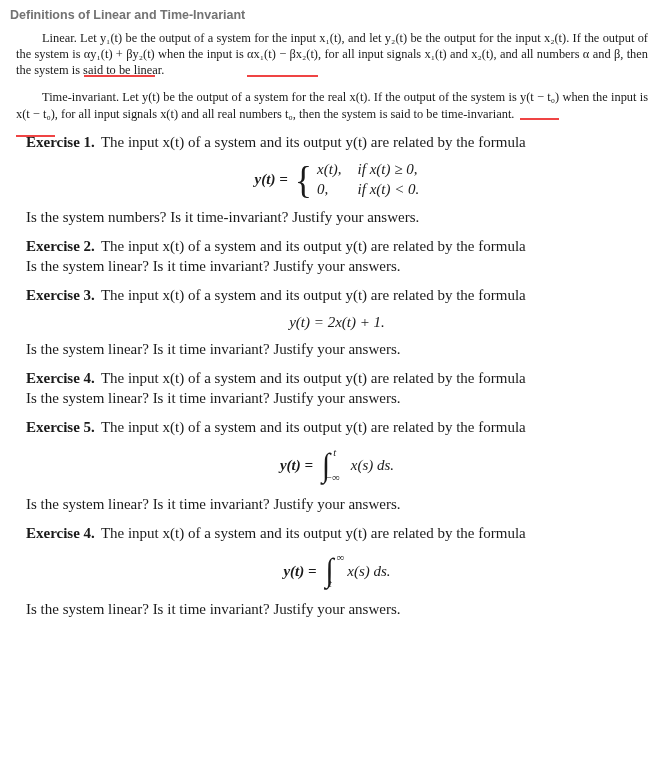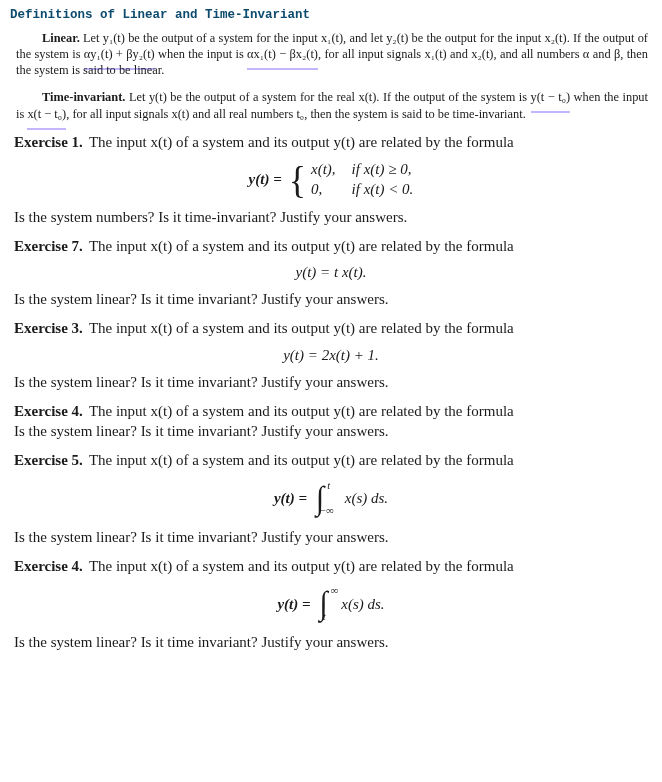--- a/index.html
+++ b/index.html
@@ -4,38 +4,38 @@
 <style>
   html, body { margin:0; padding:0; background:#ffffff; }
   body {
     width:662px; height:782px; overflow:hidden;
     font-family:"Liberation Serif","DejaVu Serif",serif;
     color:#1a1a1a;
   }
   .page { padding:6px 10px 4px 10px; }
 
   .doc-title {
-    font-family:Liberation Mono, monospace;
-    font-size:12.5px; font-weight:700; color:#0c4a6e;
+    font-family:Liberation Sans, sans-serif;
+    font-size:12.5px; font-weight:700; color:#737373;
     margin:2px 0 8px 0;
   }
 
   .def {
     font-size:12.4px; line-height:1.3;
     margin:0 4px 11px 6px;
     text-indent:26px;
     text-align:justify;
   }
-  .def .lead { font-weight:700; }
+  .def .lead { font-weight:400; }
   .red-u {
-    border-bottom:2px solid #c4b5fd;
-    padding-bottom:7px;
+    border-bottom:2px solid #ef4444;
+    padding-bottom:14px;
   }
 
-  .exercise { margin:0 0 7px 0; }
+  .exercise { margin:0 0 7px 12px; }
   .ex-head {
     font-size:15px; line-height:1.25; margin:10px 2px 2px 4px;
   }
   .ex-label { font-weight:700; margin-right:6px; }
   .ex-question {
     font-size:15px; line-height:1.25; margin:2px 2px 0 4px;
   }
 
   .formula {
     display:flex; justify-content:center; align-items:center;
@@ -94,25 +94,22 @@
         <span>if x(t) ≥ 0,</span>
         <span>0,</span>
         <span>if x(t) &lt; 0.</span>
       </span>
     </div>
     <p class="ex-question">Is the system numbers? Is it time-invariant? Justify your answers.</p>
   </section>
 
   <section class="exercise">
     <p class="ex-head">
-      <b class="ex-label">Exercise 7.</b><span>The input x(t) of a system and its output y(t) are related by the formula</span>
+      <b class="ex-label">Exercise 2.</b><span>The input x(t) of a system and its output y(t) are related by the formula</span>
     </p>
-    <div class="formula">
-      <span>y(t) = t x(t).</span>
-    </div>
     <p class="ex-question">Is the system linear? Is it time invariant? Justify your answers.</p>
   </section>
 
   <section class="exercise">
     <p class="ex-head">
       <b class="ex-label">Exercise 3.</b><span>The input x(t) of a system and its output y(t) are related by the formula</span>
     </p>
     <div class="formula">
       <span>y(t) = 2x(t) + 1.</span>
     </div>

